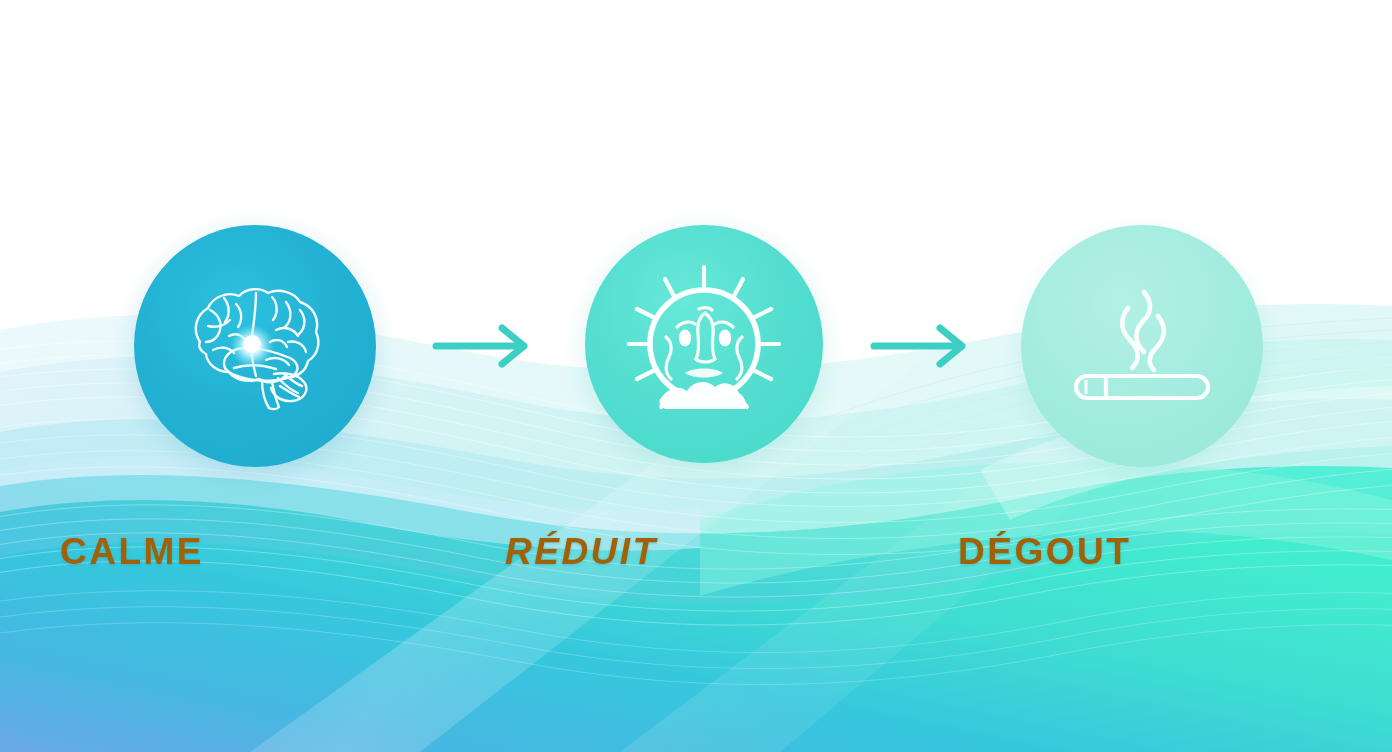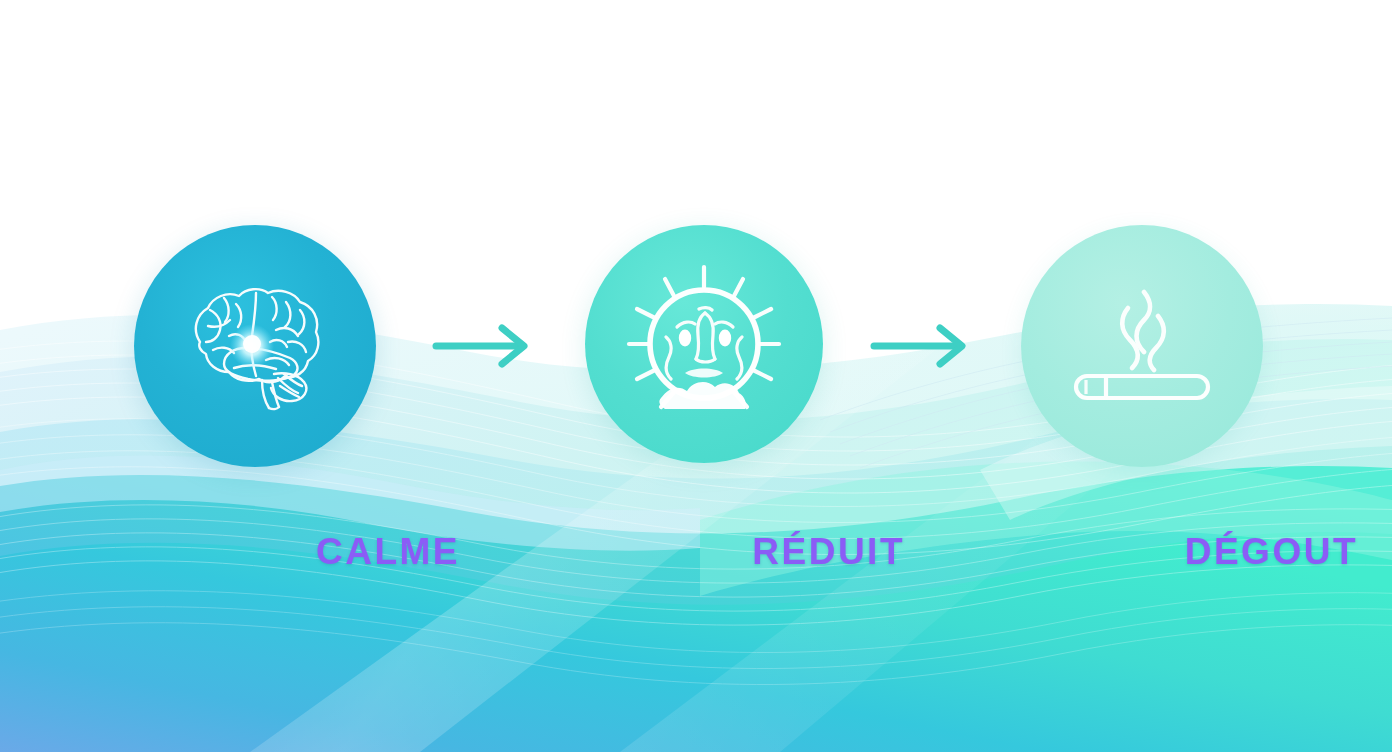--- a/index.html
+++ b/index.html
@@ -32,25 +32,25 @@
   .c2{left:585px;top:225px;width:238px;height:238px;
       background:radial-gradient(circle at 42% 32%, #67e8d8 0%, #53ded0 48%, #46d8ca 100%);
       box-shadow:0 6px 26px rgba(40,180,170,.16);}
   .c3{left:1021px;top:225px;width:242px;height:242px;
       background:radial-gradient(circle at 42% 32%, #b4f0e4 0%, #a3ecdf 50%, #96e8da 100%);
       box-shadow:0 6px 22px rgba(60,190,180,.12);}
 
   .label{
     position:absolute;top:531px;
     font-size:37px;font-weight:bold;letter-spacing:2.5px;
-    color:#8b5cf6;text-align:right;white-space:nowrap;
+    color:#a16207;text-align:left;white-space:nowrap;
     text-shadow:0 1px 3px rgba(40,110,140,.28);
   }
   .l1{left:60px;width:400px;}
-  .l2{left:505px;width:400px;}
+  .l2{left:505px;width:400px;font-style:italic;}
   .l3{left:958px;width:400px;}
 
   .arrow{position:absolute;top:322px;}
   .arrow svg{display:block;}
   .a1{left:430px;}
   .a2{left:868px;}
 </style>
 </head>
 <body>
 

